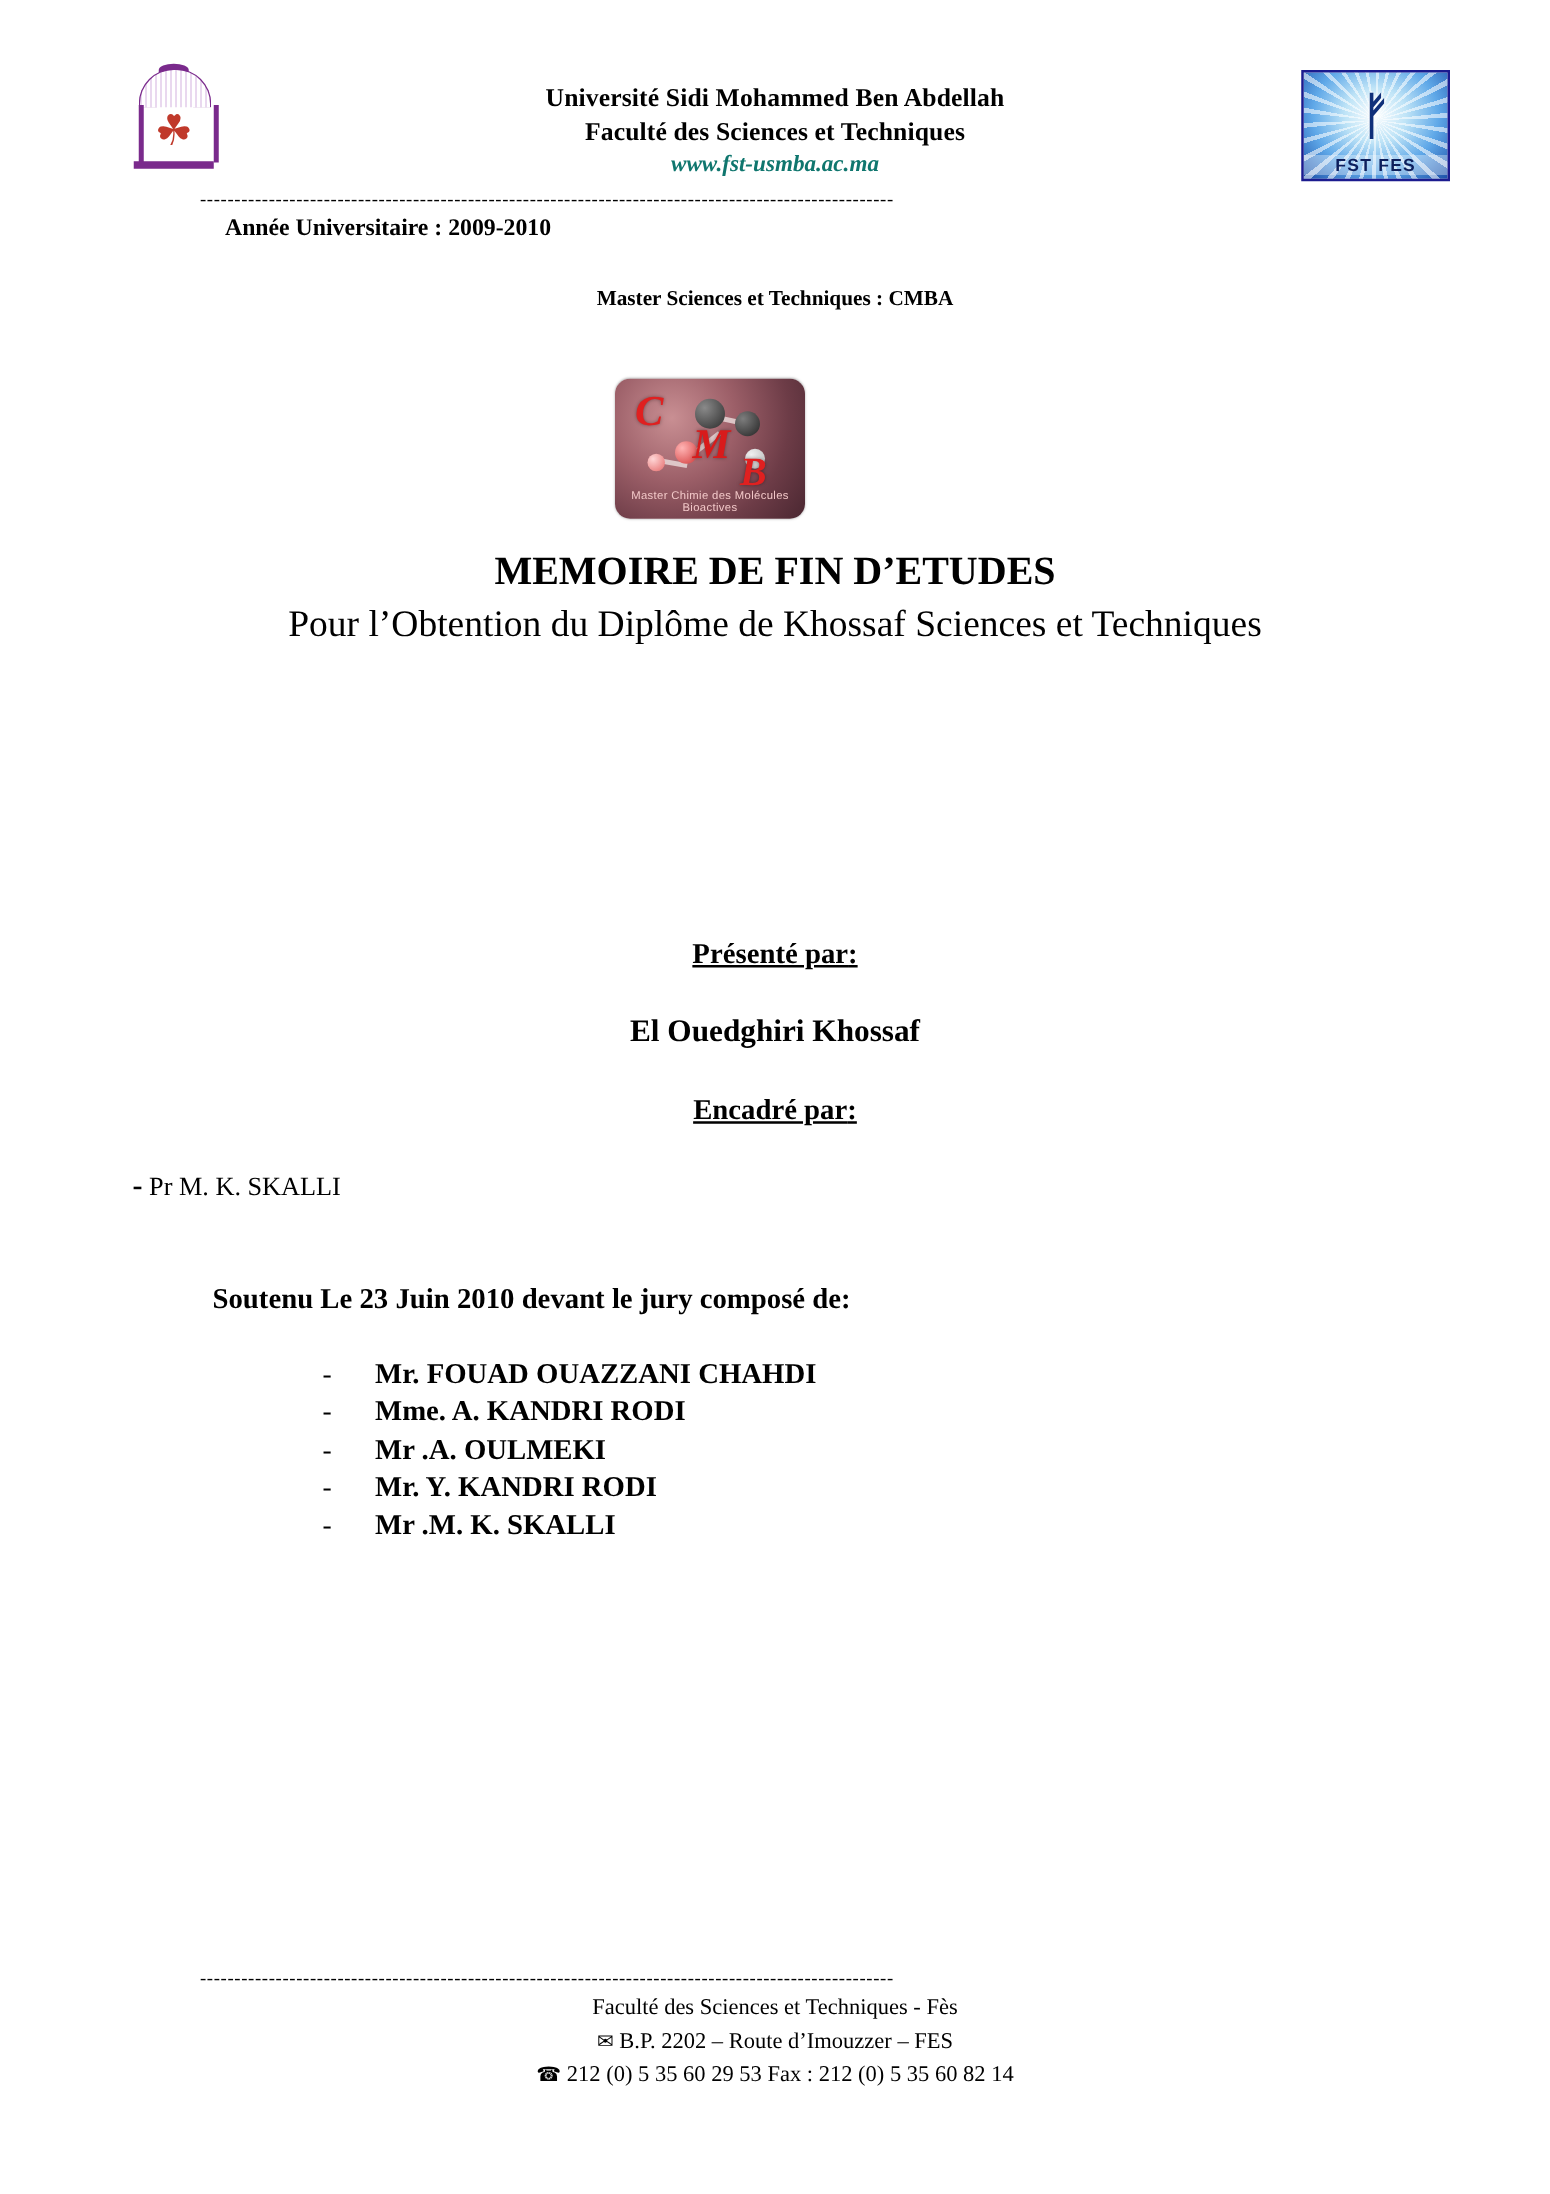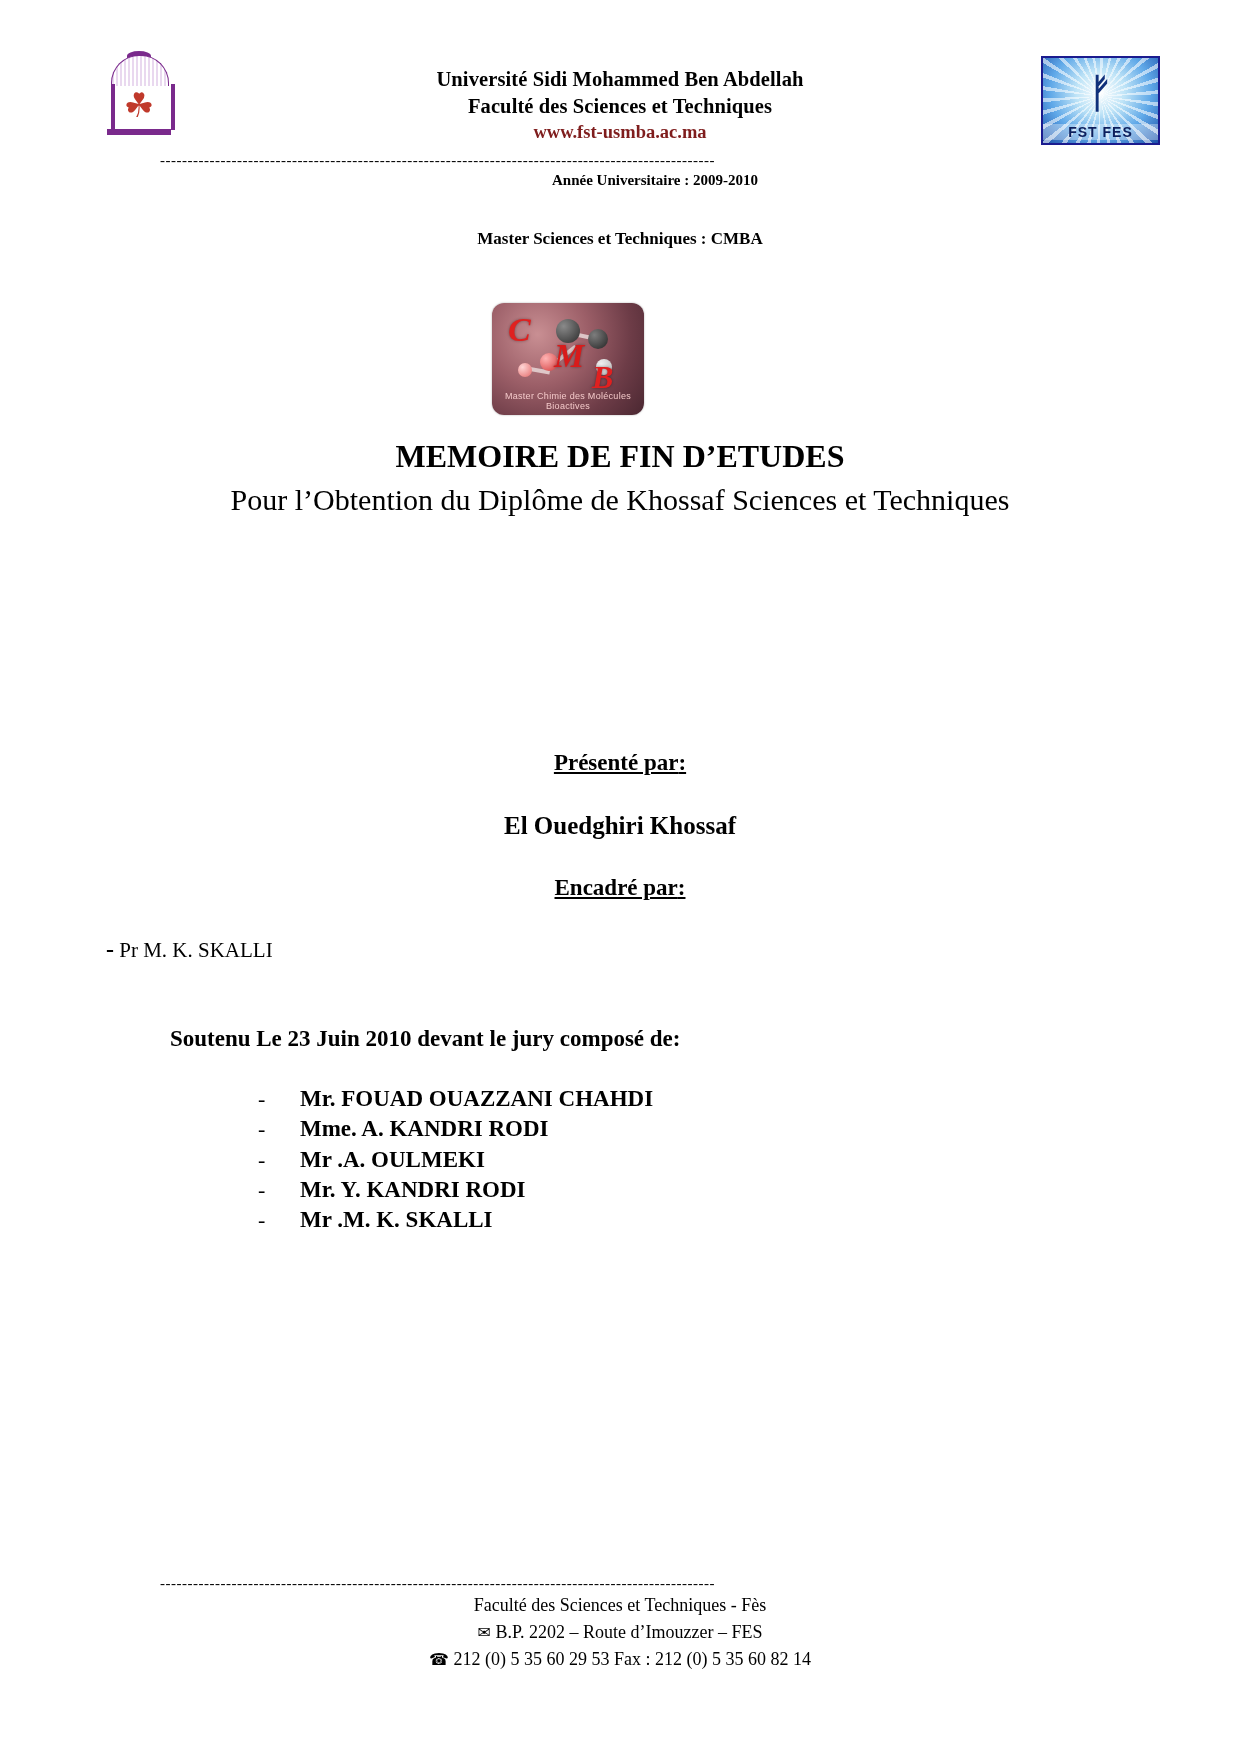--- a/index.html
+++ b/index.html
@@ -38,22 +38,23 @@
     line-height: 1.32;
   }
   .header-center .line1,
   .header-center .line2 {
     font-weight: bold;
     font-size: 20.5px;
     letter-spacing: 0.1px;
   }
   .header-center .url {
     font-weight: bold;
+    font-style: italic;
     font-size: 18.5px;
-    color: #7f1d1d;
+    color: #0f766e;
   }
 
   
   .crest {
     position: absolute;
     left: 103px;
     top: 53px;
     width: 72px;
     height: 86px;
   }
@@ -174,23 +175,23 @@
     top: 1575px;
     width: 912px;
   }
 
   
   .annee {
     position: absolute;
     left: 180px;
     top: 172px;
     width: 950px;
-    text-align: center;
-    font-weight: bold;
-    font-size: 15px;
+    text-align: left;
+    font-weight: bold;
+    font-size: 19px;
   }
   .master {
     position: absolute;
     left: 170px;
     top: 228px;
     width: 900px;
     text-align: center;
     font-weight: bold;
     font-size: 17px;
     line-height: 1.35;

